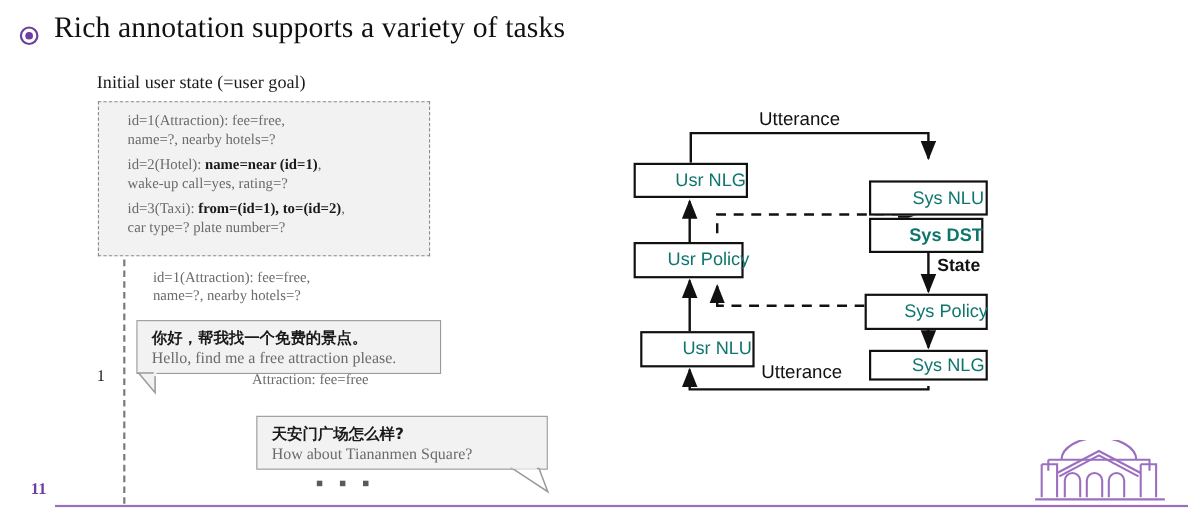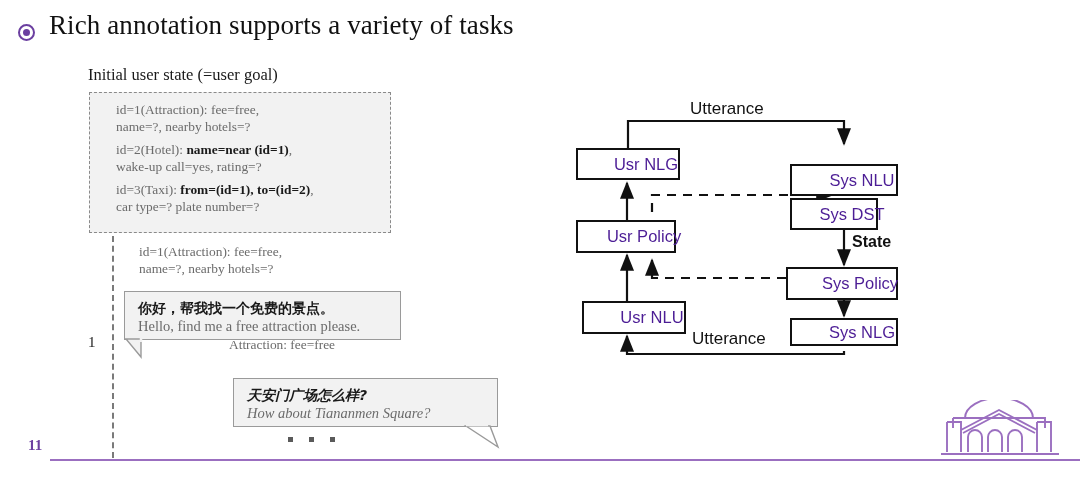--- a/index.html
+++ b/index.html
@@ -65,32 +65,32 @@
   .bubble .zh{
     color:#1a1a1a;font-size:14px;font-weight:bold;line-height:18px;white-space:nowrap;
     font-family:"DejaVu Sans","Liberation Sans",sans-serif;
   }
   .bubble .en{
     color:#6b6b6b;font-size:14.5px;line-height:19px;white-space:nowrap;
     font-family:"Liberation Serif",serif;
   }
   .bubble .inner{padding:7px 12px 7px 13px;}
   #bubble-user{left:124px;top:291px;width:277px;height:49px;}
-  #bubble-sys{left:233px;top:378px;width:265px;height:49px;font-style:italic;}
+  #bubble-sys{left:233px;top:378px;width:265px;height:49px;}
   .tail{position:absolute;overflow:visible;}
 
   .ellipsis{position:absolute;left:288px;top:437px;display:flex;gap:16px;}
   .ellipsis span{display:block;width:5px;height:5px;background:#5a5a5a;}
 
   
   .diagram{position:absolute;left:560px;top:100px;width:360px;height:270px;}
   .node{
     position:absolute;border:2.2px solid #111;background:#fff;box-sizing:border-box;
     display:flex;align-items:center;justify-content:center;
-    font-family:"Liberation Sans",sans-serif;font-size:16.5px;color:#4c1d95;
+    font-family:"Liberation Sans",sans-serif;font-size:16.5px;color:#0f766e;
     white-space:nowrap;
     padding-left:36px;
   }
   .dlabel{
     position:absolute;font-family:"Liberation Sans",sans-serif;color:#111;white-space:nowrap;
   }
   .lbl-utt{font-size:17px;}
   .lbl-state{font-size:16px;font-weight:bold;text-align:center;}
   svg.wires{position:absolute;left:0;top:0;width:360px;height:270px;overflow:visible;}
 
@@ -192,21 +192,21 @@
 
       <path d="M 67,120 L 67,83" fill="none" stroke="#111" stroke-width="2.2" marker-end="url(#ah)"></path>
 
       <path d="M 92,112 L 92,95 L 272,95" fill="none" stroke="#111" stroke-width="2.2" stroke-dasharray="9,7" marker-end="url(#ah)"></path>
 
       <path d="M 226,178 L 92,178 L 92,160" fill="none" stroke="#111" stroke-width="2.2" stroke-dasharray="9,7" marker-end="url(#ah)"></path>
     </svg>
 
     <div class="node" style="left:16px;top:48px;width:104px;height:32px;">Usr NLG</div>
     <div class="node" style="left:230px;top:48px;width:108px;height:32px;margin-top:16px;">Sys NLU</div>
-    <div class="node" style="left:230px;top:98px;width:88px;height:32px;">Sys DST</div>
+    <div class="node" style="left:230px;top:98px;width:104px;height:32px;font-weight:bold;">Sys DST</div>
     <div class="node" style="left:16px;top:120px;width:100px;height:33px;">Usr Policy</div>
     <div class="node" style="left:226px;top:167px;width:112px;height:33px;">Sys Policy</div>
     <div class="node" style="left:22px;top:201px;width:104px;height:33px;">Usr NLU</div>
     <div class="node" style="left:230px;top:218px;width:108px;height:28px;">Sys NLG</div>
 
     <div class="dlabel lbl-utt" style="left:130px;top:-1px;">Utterance</div>
     <div class="dlabel lbl-state" style="left:292px;top:133px;">State</div>
     <div class="dlabel lbl-utt" style="left:132px;top:229px;">Utterance</div>
   </div>
 

